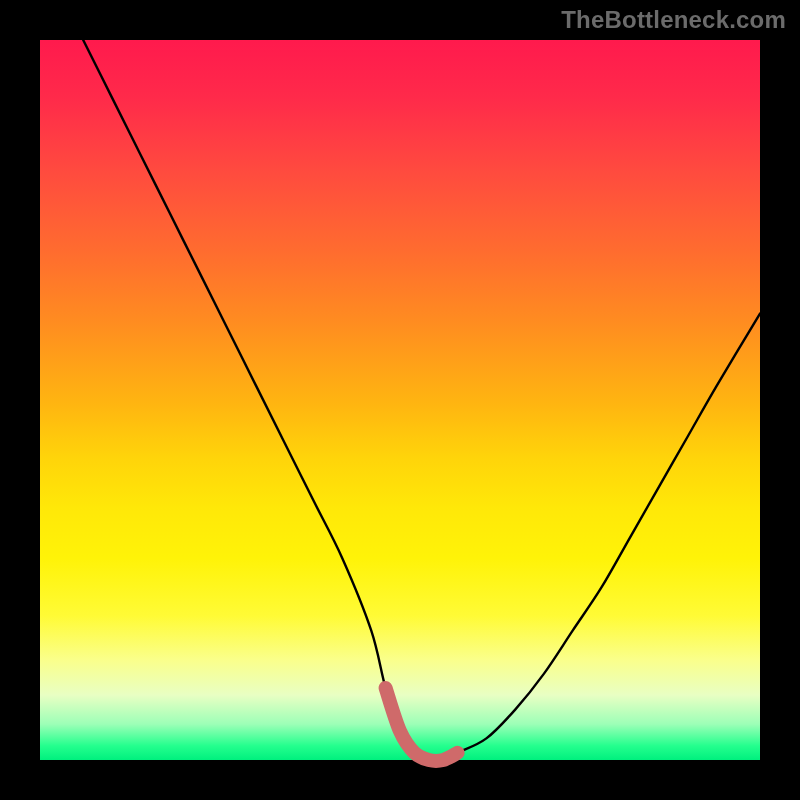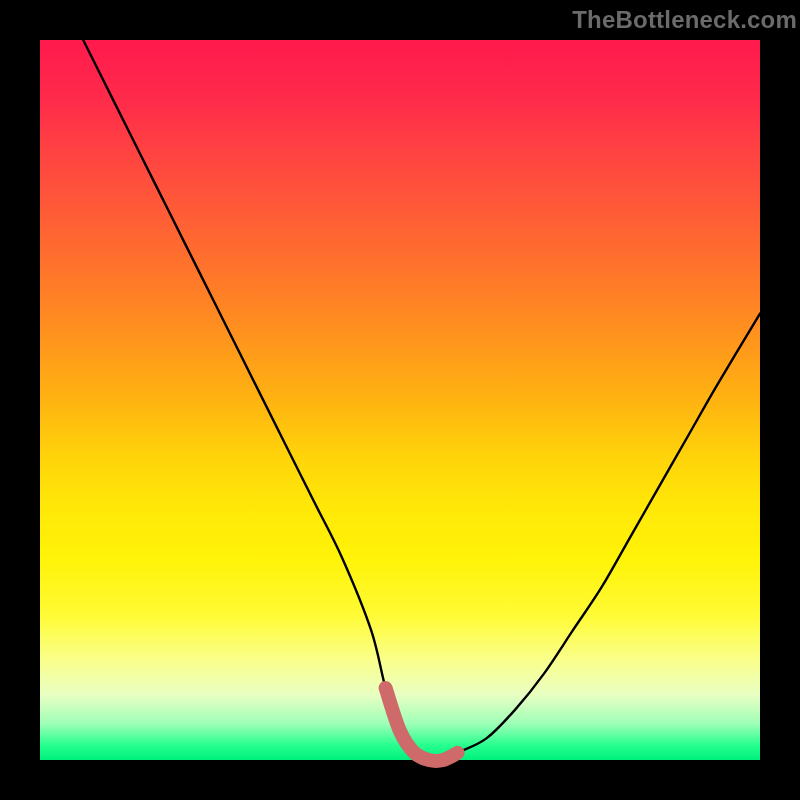--- a/index.html
+++ b/index.html
@@ -36,21 +36,21 @@
       #faff8a 86%,
       #e8ffc3 91%,
       #9dffb7 95%,
       #25ff8e 98%,
       #00f07e 100%
     );
   }
   .watermark {
     position: absolute;
     top: 6px;
-    right: 3px;
+    right: 14px;
     font-family: Arial, Helvetica, sans-serif;
     font-size: 24px;
     font-weight: 600;
     color: #6b6b6b;
     letter-spacing: 0.2px;
     user-select: none;
   }
   svg.curve {
     position: absolute;
     left: 0;

